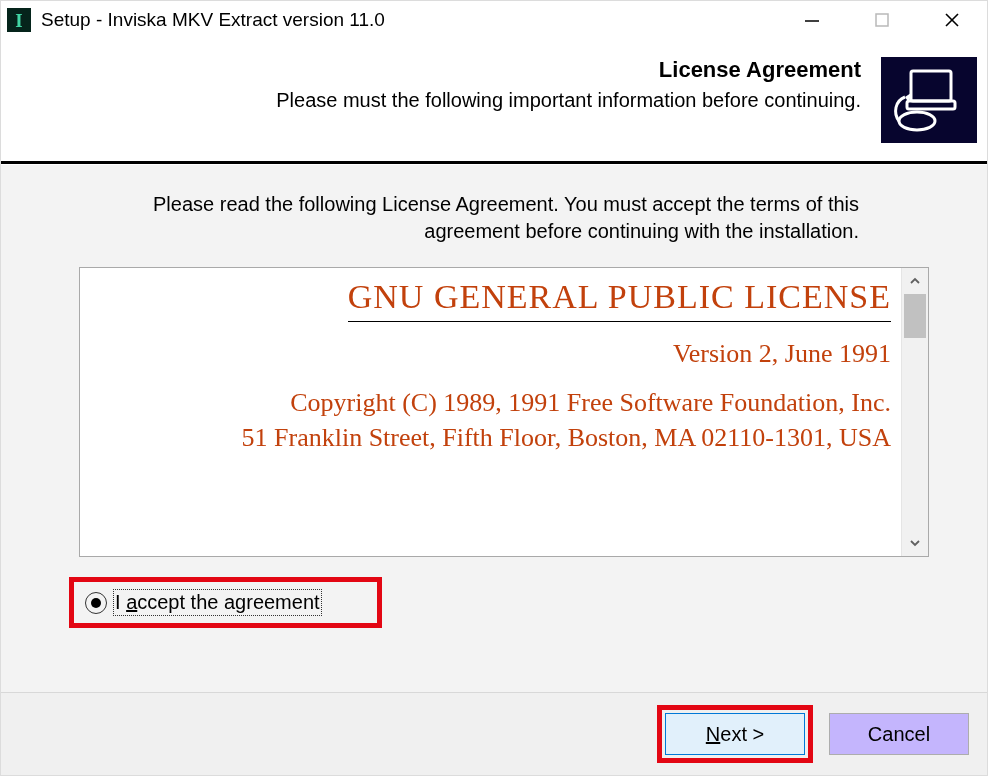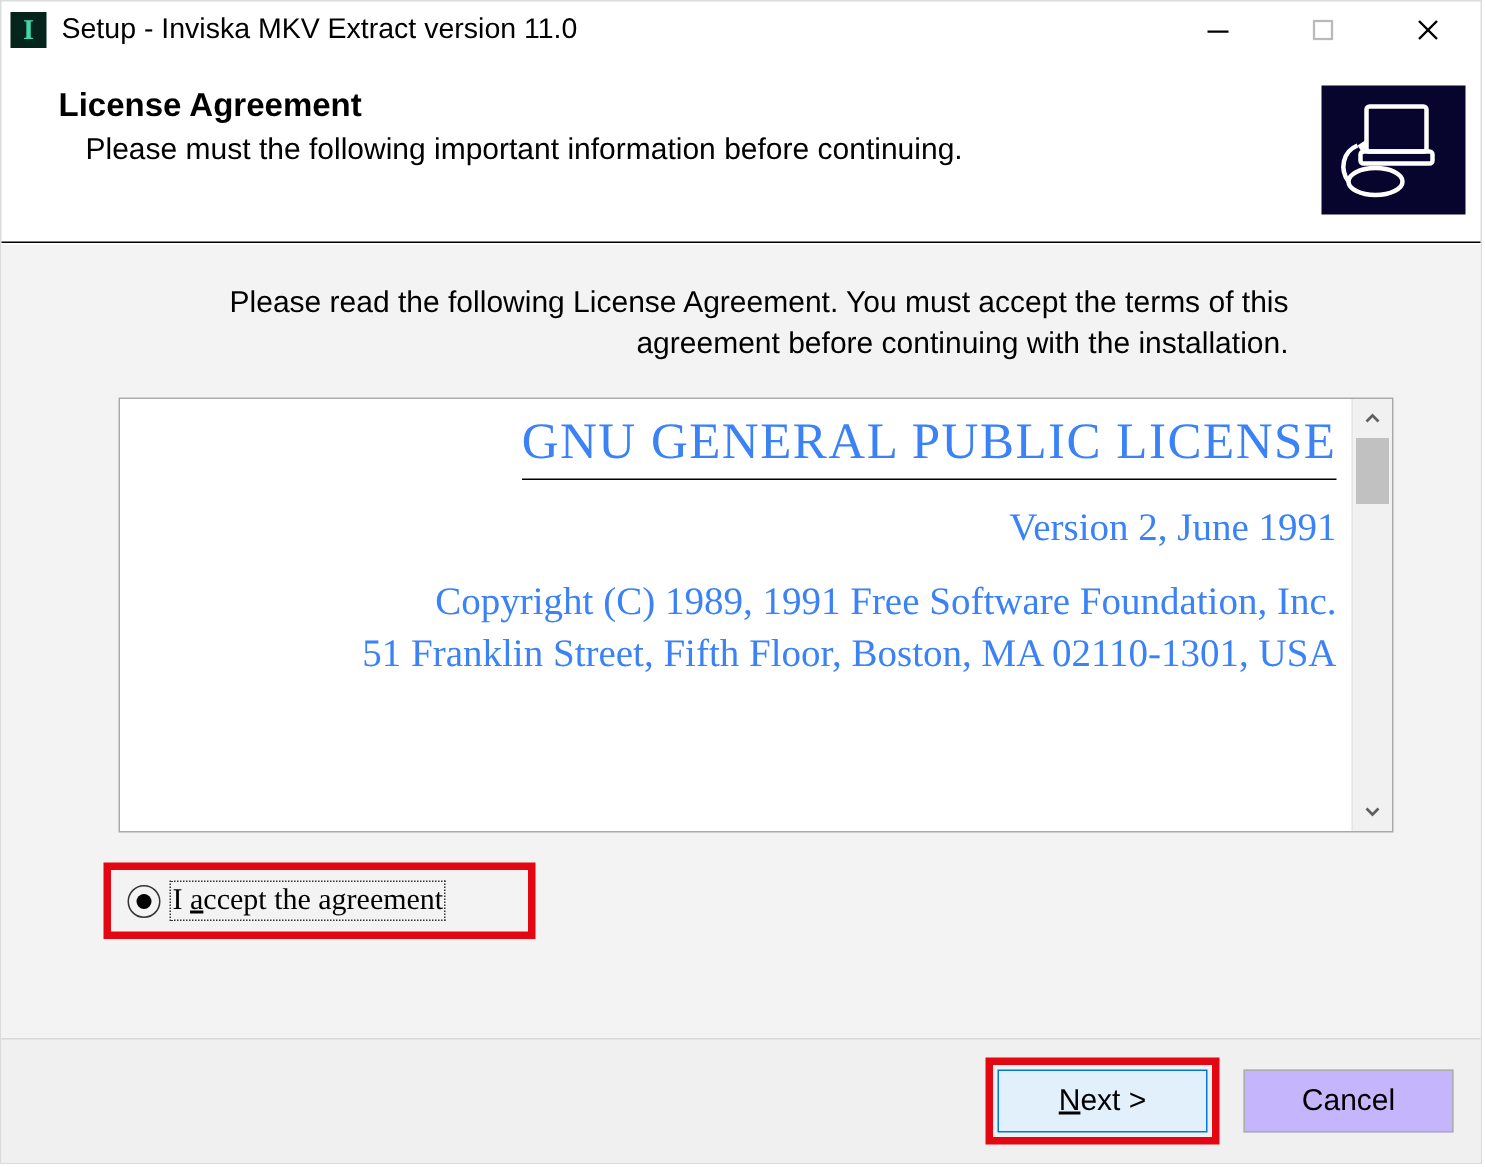--- a/index.html
+++ b/index.html
@@ -39,21 +39,21 @@
   .titlebar .title-text{flex:1;white-space:nowrap;}
   .titlebar .win-controls{display:flex;height:100%;}
   .titlebar .win-btn{
     width:70px;height:100%;display:flex;align-items:center;justify-content:center;
     font-size:16px;color:#000;
   }
   .titlebar .win-btn.maximize{color:#b9b9b9;}
   .titlebar .win-btn svg{display:block;}
   
   .header{
-    display:flex;align-items:flex-start;padding:18px 10px 18px 38px;border-bottom:1px solid #000000;
+    display:flex;align-items:flex-start;padding:18px 10px 18px 48px;border-bottom:3px solid #000000;text-align:right;
   }
   .header .header-text{flex:1;}
   .header .heading{font-weight:600;font-size:22px;margin:0 0 6px 0;}
   .header .subheading{font-size:20px;margin:0 0 0 18px;}
   .header .wizard-icon{
     width:96px;height:86px;background:#07052e;display:flex;align-items:center;justify-content:center;
     margin-left:20px;
   }
   
   .body{
@@ -61,42 +61,42 @@
     display:flex;flex-direction:column;border-top:1px solid #fff;text-align:right;
   }
   .body .instructions{font-size:20px;line-height:1.35;margin-bottom:22px;max-width:780px;}
   
   .license-wrap{
     position:relative;height:290px;border:1px solid var(--panel-border);background:#fff;
     box-sizing:border-box;display:flex;
   }
   .license-content{
     flex:1;padding:6px 10px 6px 8px;font-family:var(--license-serif);font-size:26px;line-height:1.35;
-    overflow:hidden;color:#3b82f6;box-sizing:border-box;
+    overflow:hidden;color:#c2410c;box-sizing:border-box;
   }
   .license-content .lic-title{
     font-family:var(--license-serif);font-size:34px;letter-spacing:1px;margin:0 0 14px 0;
     font-weight:normal;border-bottom:1px solid #000;display:inline-block;padding-bottom:1px;
   }
   .license-content p{margin:0 0 14px 0;}
   
   .scrollbar{
     width:26px;background:var(--scroll-track);border-left:1px solid #e5e5e5;display:flex;flex-direction:column;
   }
   .scrollbar .sb-arrow{
     height:26px;display:flex;align-items:center;justify-content:center;color:var(--scroll-arrow);
     font-size:12px;
   }
   .scrollbar .sb-track{flex:1;position:relative;}
   .scrollbar .sb-thumb{position:absolute;left:2px;right:2px;top:0;height:44px;background:var(--scroll-thumb);}
   
   .radios{margin-top:30px;font-size:20px;}
   .radio-row{
     display:flex;align-items:center;margin-bottom:10px;position:relative;padding:4px 6px;
-    width:max-content;box-sizing:border-box;font-family:Liberation Serif, serif;
+    width:max-content;box-sizing:border-box;
   }
   .radio-row .r-circle{
     width:20px;height:20px;border:1.6px solid #333;border-radius:50%;margin-right:8px;
     display:flex;align-items:center;justify-content:center;flex:0 0 auto;
   }
   .radio-row .r-dot{width:10px;height:10px;border-radius:50%;background:#000;}
   .radio-row .r-label{position:relative;}
   .radio-row .r-label .ul{text-decoration:underline;}
   .radio-row.selected .r-label{
     outline:1px dotted #333;outline-offset:1px;

